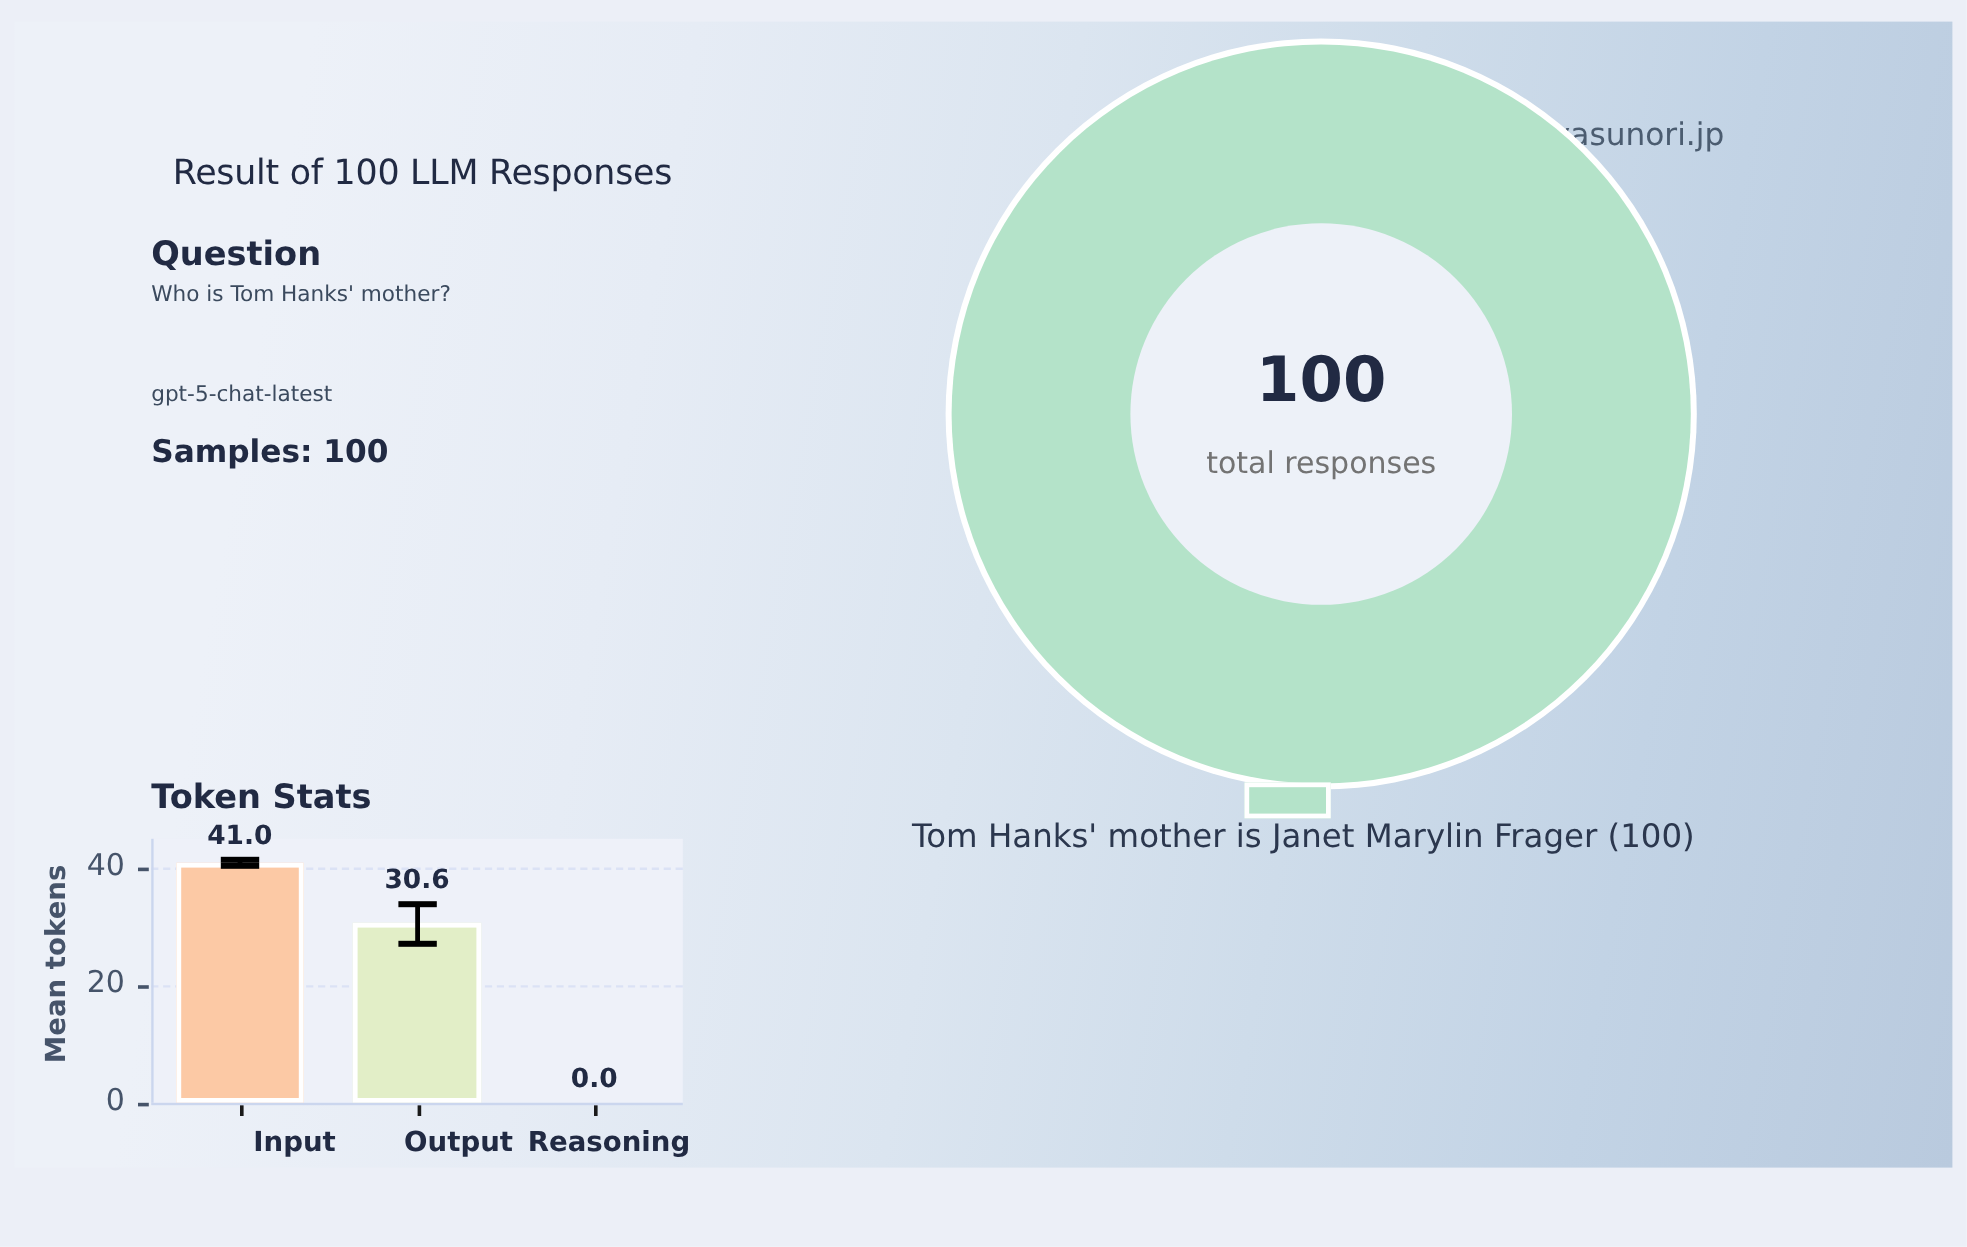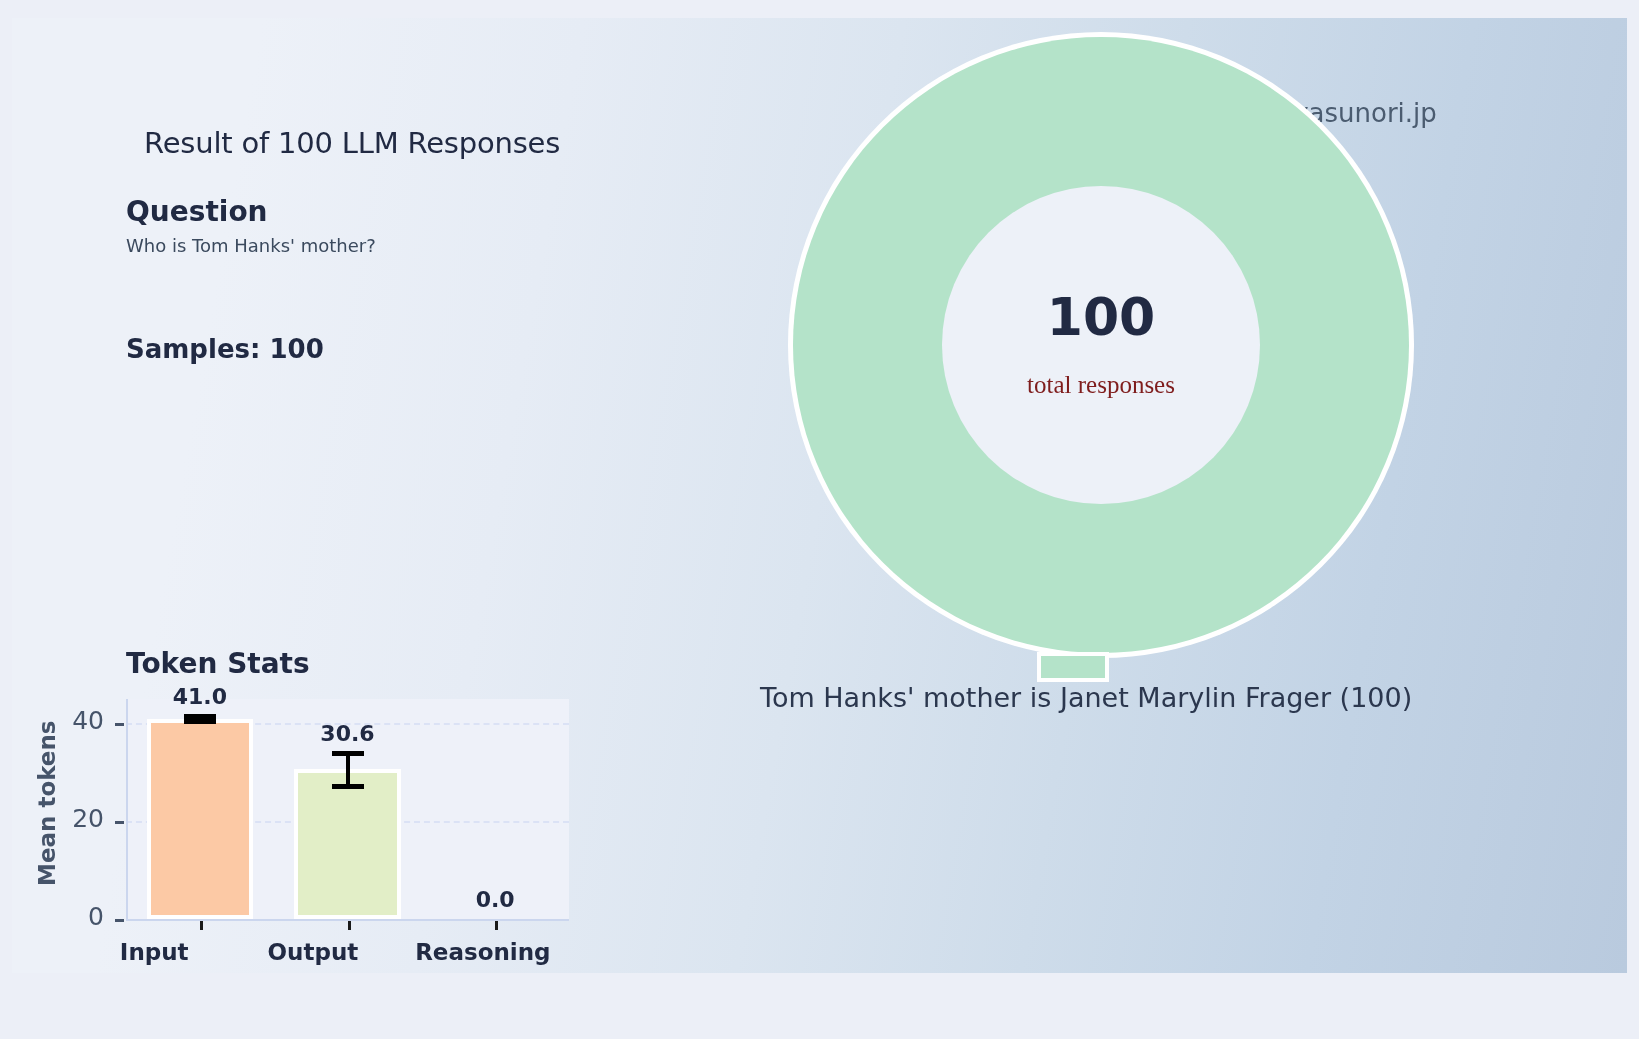--- a/index.html
+++ b/index.html
@@ -111,22 +111,21 @@
   #donut-center-value {
     font-size: 52px;
     font-weight: bold;
     color: #212a43;
     line-height: 1;
     letter-spacing: 0px;
   }
   #donut-center-label {
     margin-top: 28px;
     font-size: 25px;
-    color: #7f1d1d;
-    font-family: Liberation Serif, serif;
+    color: #737373;
   }
 
   
   #watermark {
     position: absolute;
     left: 1188px;
     top: 80px;
     font-size: 26px;
     color: #4b5c70;
     white-space: nowrap;
@@ -233,21 +232,21 @@
     position: absolute;
     width: 0;
     height: 9px;
     border-left: 3px solid #1a1a1a;
   }
   .xtick-label {
     position: absolute;
     font-size: 23px;
     font-weight: bold;
     color: #212a43;
-    text-align: left;
+    text-align: right;
     white-space: nowrap;
   }
   #yaxis-spine {
     position: absolute;
     width: 0;
     border-left: 2px solid #cbd6ee;
   }
   #xaxis-spine {
     position: absolute;
     height: 0;
@@ -263,20 +262,21 @@
     <div id="watermark">https://yasunori.jp</div>
 
     <div id="info-panel">
       <div class="info-title">Result of 100 LLM Responses</div>
 
       <div class="info-heading">Question</div>
       <div class="info-value">Who is Tom Hanks' mother?</div>
 
       <div class="spacer-lg"></div>
 
+      <div class="info-value">gpt-5-chat-latest</div>
 
       <div class="spacer-sm"></div>
 
       <div class="info-samples">Samples: 100</div>
     </div>
 
     <div id="donut-wrap">
       <div id="donut-outer"></div>
       <div id="donut-hole">
         <div id="donut-center-value">100</div>

